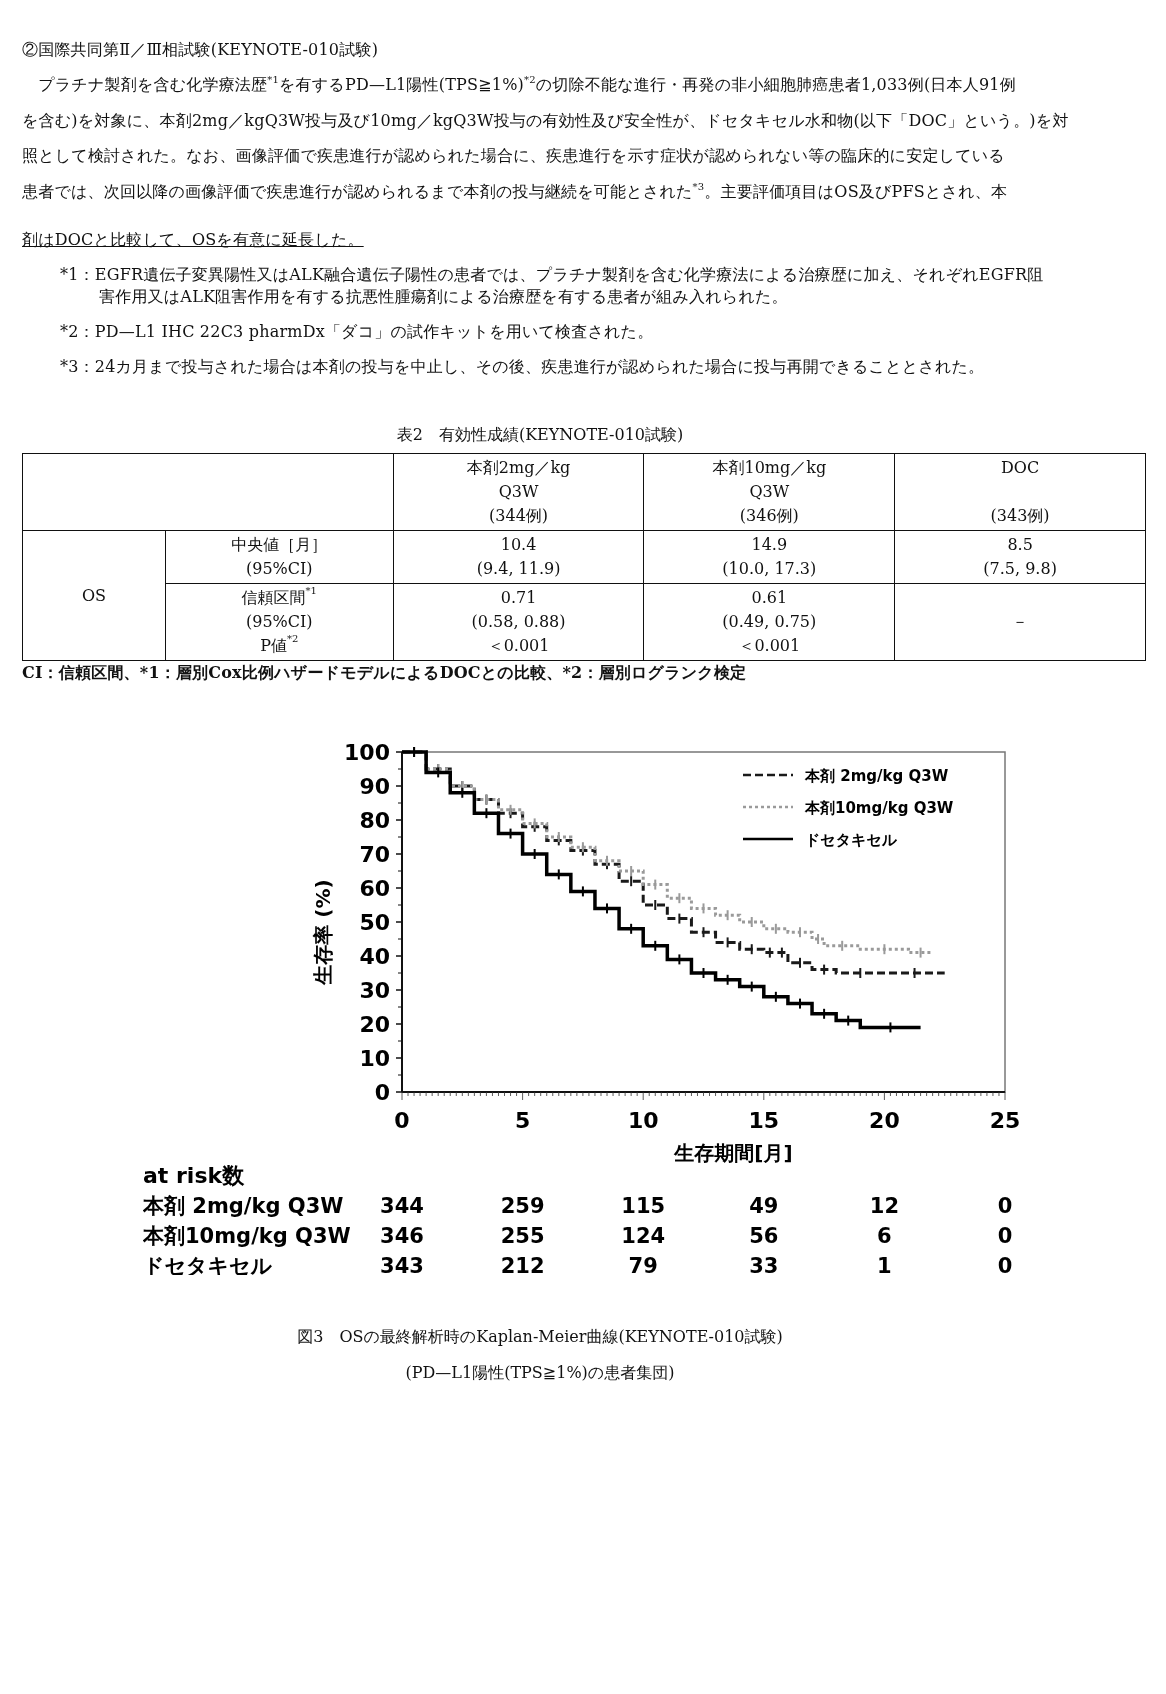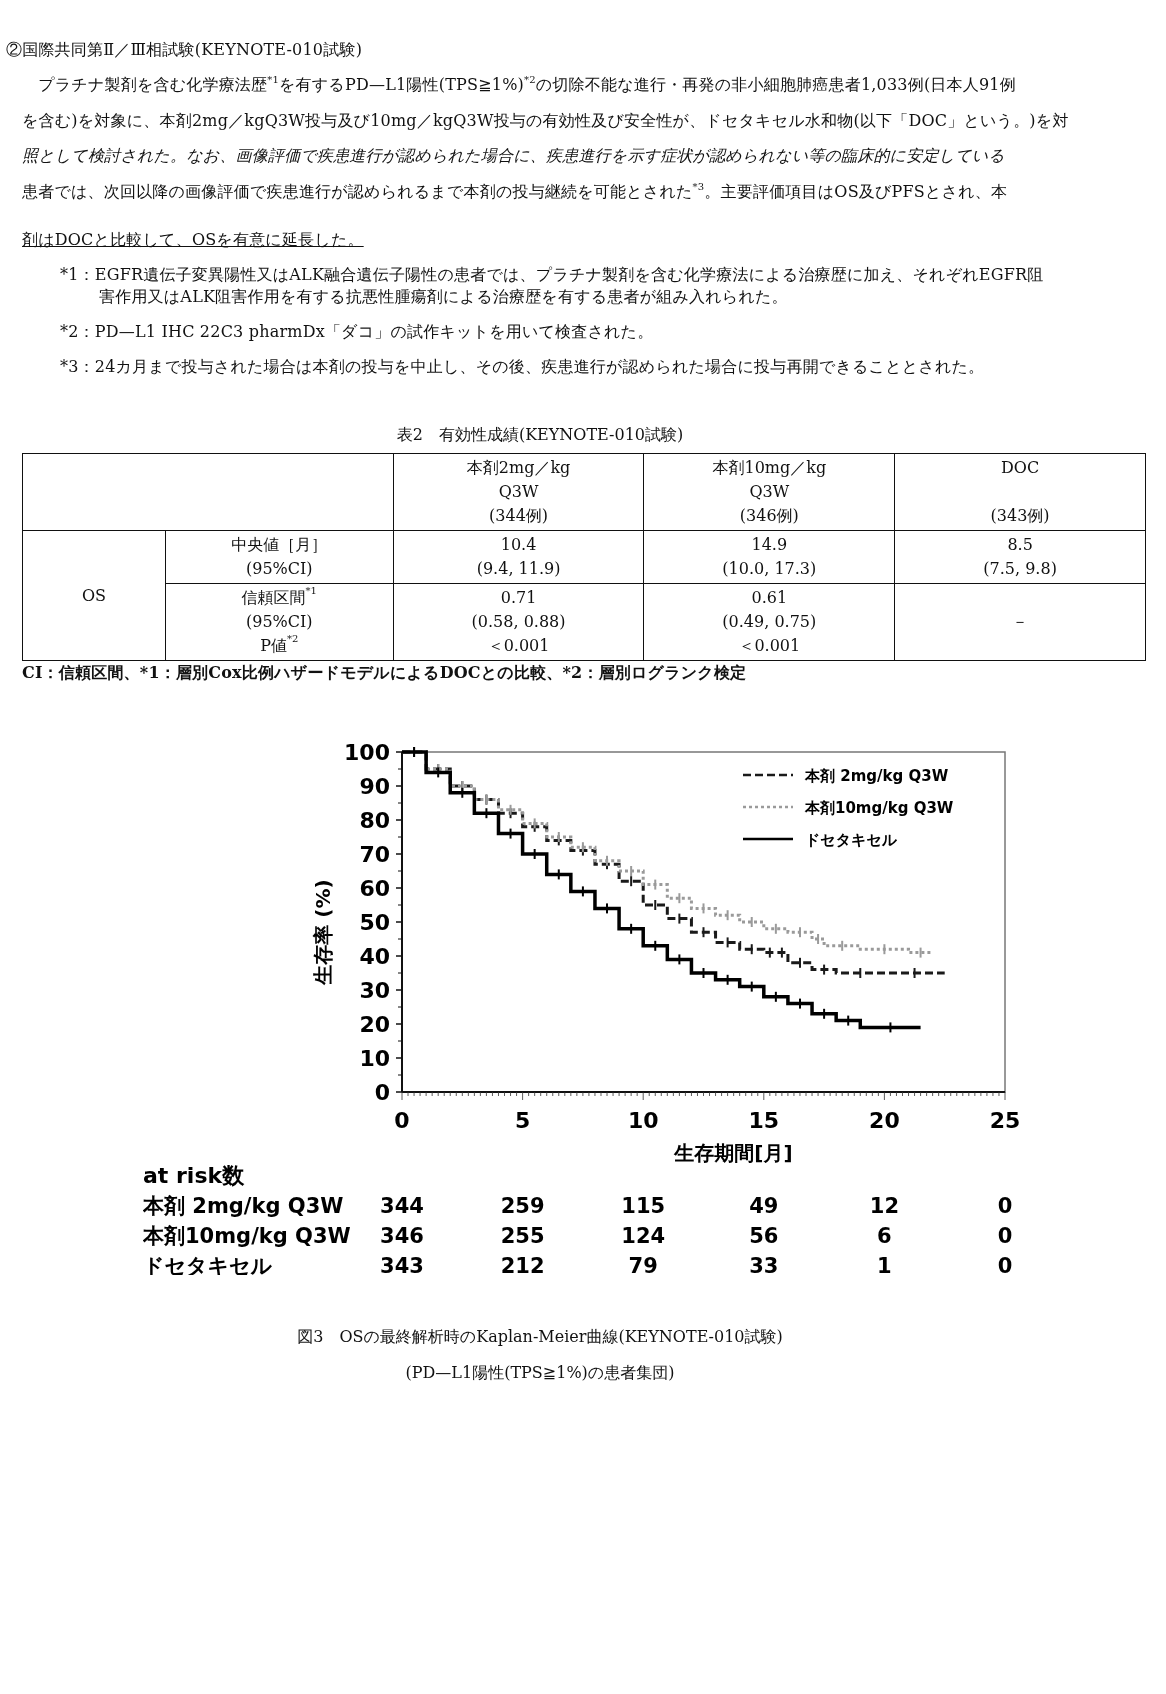--- a/index.html
+++ b/index.html
@@ -8,25 +8,25 @@
   sup { font-size: 10px; vertical-align: top; line-height: 10px; }
   .tbl { position: absolute; left: 22px; top: 453px; width: 1124px; border-collapse: collapse; font-size: 16px; font-family: "DejaVu Serif", serif; }
   .tbl td { border: 1.5px solid #111; text-align: center; vertical-align: middle; padding: 2px 4px; line-height: 24px; }
   .chart-wrap { position: absolute; left: 143px; top: 735px; width: 880px; height: 540px; background: #fff; }
   .chart-wrap svg text { font-family: "DejaVu Sans", "Liberation Sans", sans-serif; font-weight: bold; }
   .caption { position: absolute; left: 0; width: 1080px; text-align: center; font-size: 16px; line-height: 20px; }
 </style>
 </head>
 <body>
 
-<div class="txt" style="left:6px; top:40px;">②国際共同第Ⅱ／Ⅲ相試験(KEYNOTE-010試験)</div>
+<div class="txt" style="left:22px; top:40px;">②国際共同第Ⅱ／Ⅲ相試験(KEYNOTE-010試験)</div>
 
 <div class="txt" style="left:22px; top:75px;"><span>　プラチナ製剤を含む化学療法歴</span><sup>*1</sup><span>を有するPD—L1陽性(TPS≧1%)</span><sup>*2</sup><span>の切除不能な進行・再発の非小細胞肺癌患者1,033例(日本人91例</span></div>
 <div class="txt" style="left:22px; top:111px;">を含む)を対象に、本剤2mg／kgQ3W投与及び10mg／kgQ3W投与の有効性及び安全性が、ドセタキセル水和物(以下「DOC」という。)を対</div>
-<div class="txt" style="left:22px; top:146px;font-style:italic;">照として検討された。なお、画像評価で疾患進行が認められた場合に、疾患進行を示す症状が認められない等の臨床的に安定している</div>
+<div class="txt" style="left:22px; top:146px;">照として検討された。なお、画像評価で疾患進行が認められた場合に、疾患進行を示す症状が認められない等の臨床的に安定している</div>
 <div class="txt" style="left:22px; top:182px;"><span>患者では、次回以降の画像評価で疾患進行が認められるまで本剤の投与継続を可能とされた</span><sup>*3</sup><span>。主要評価項目はOS及びPFSとされ、本</span></div>
 <div class="txt" style="left:22px; top:230px;text-decoration:underline;">剤はDOCと比較して、OSを有意に延長した。</div>
 
 <div class="txt" style="left:60px; top:252px;margin-top:13px;"><span>*1：</span><span>EGFR遺伝子変異陽性又はALK融合遺伝子陽性の患者では、プラチナ製剤を含む化学療法による治療歴に加え、それぞれEGFR阻</span></div>
 <div class="txt" style="left:99px; top:287px;">害作用又はALK阻害作用を有する抗悪性腫瘍剤による治療歴を有する患者が組み入れられた。</div>
 <div class="txt" style="left:60px; top:322px;"><span>*2：</span><span>PD—L1 IHC 22C3 pharmDx「ダコ」の試作キットを用いて検査された。</span></div>
 <div class="txt" style="left:60px; top:357px;"><span>*3：</span><span>24カ月まで投与された場合は本剤の投与を中止し、その後、疾患進行が認められた場合に投与再開できることとされた。</span></div>
 
 <div class="caption" style="top:425px; left:0;">表2　有効性成績(KEYNOTE-010試験)</div>
 

